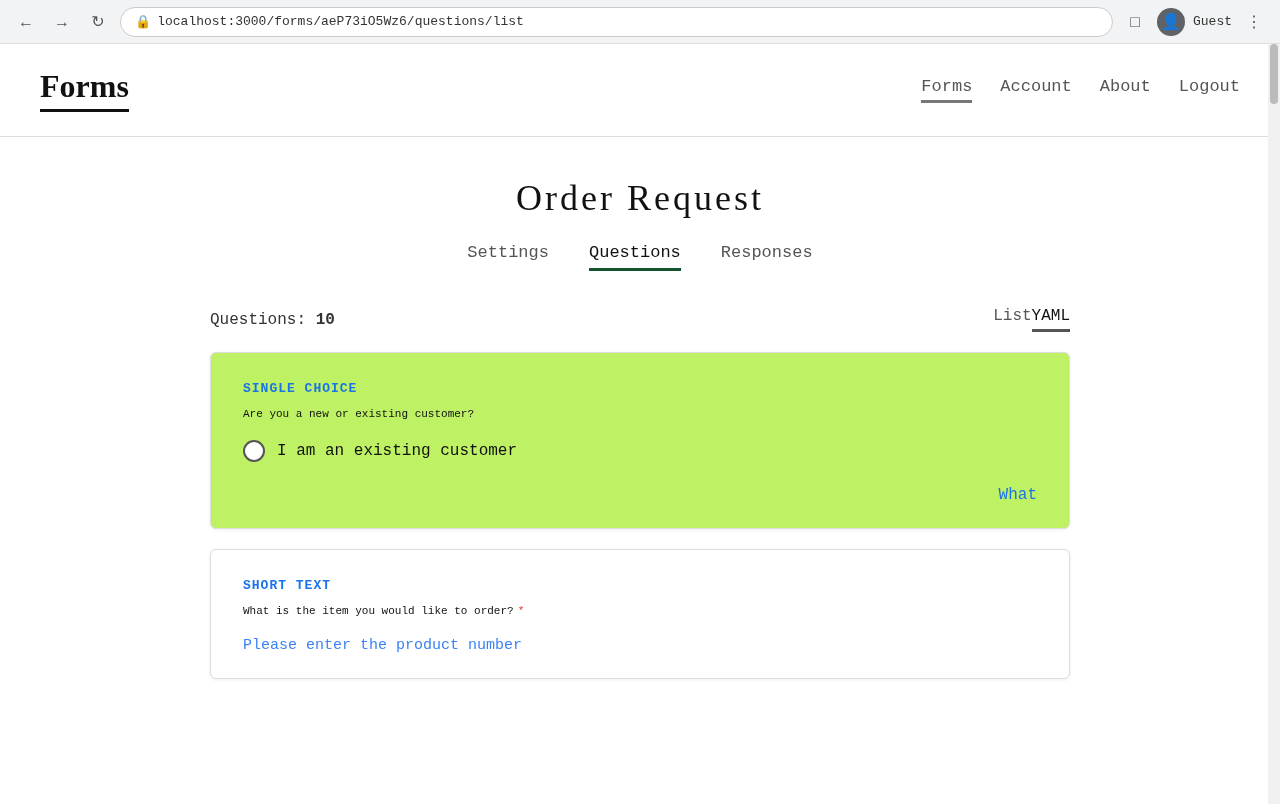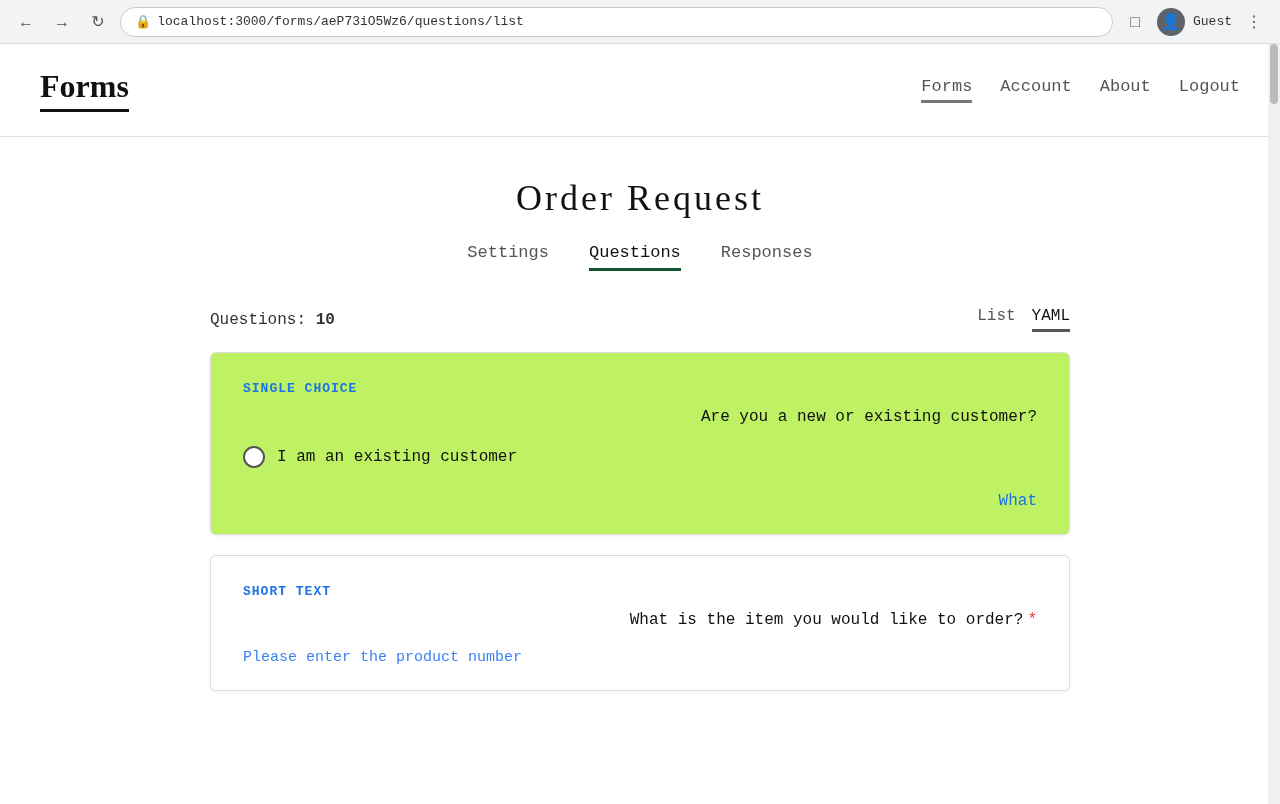--- a/index.html
+++ b/index.html
@@ -172,21 +172,20 @@
       font-size: 16px;
       color: #333;
     }
 
     .questions-count strong {
       font-weight: bold;
     }
 
     .view-toggle {
       display: flex;
-      gap: 16px;
     }
 
     .view-btn {
       font-size: 16px;
       cursor: pointer;
       color: #555;
       border-bottom: 3px solid transparent;
       padding-bottom: 4px;
       font-family: 'Courier New', Courier, monospace;
     }
@@ -210,24 +209,23 @@
       font-size: 13px;
       font-weight: bold;
       color: #1a73e8;
       letter-spacing: 1px;
       text-transform: uppercase;
       margin-bottom: 12px;
       font-variant: small-caps;
     }
 
     .question-text {
-      font-size: 16px;
+      font-size: 11px;
       color: #111;
       margin-bottom: 20px;
-      text-align: right;
     }
 
     .radio-option {
       display: flex;
       align-items: center;
       gap: 12px;
       margin-bottom: 14px;
     }
 
     .radio-circle {

